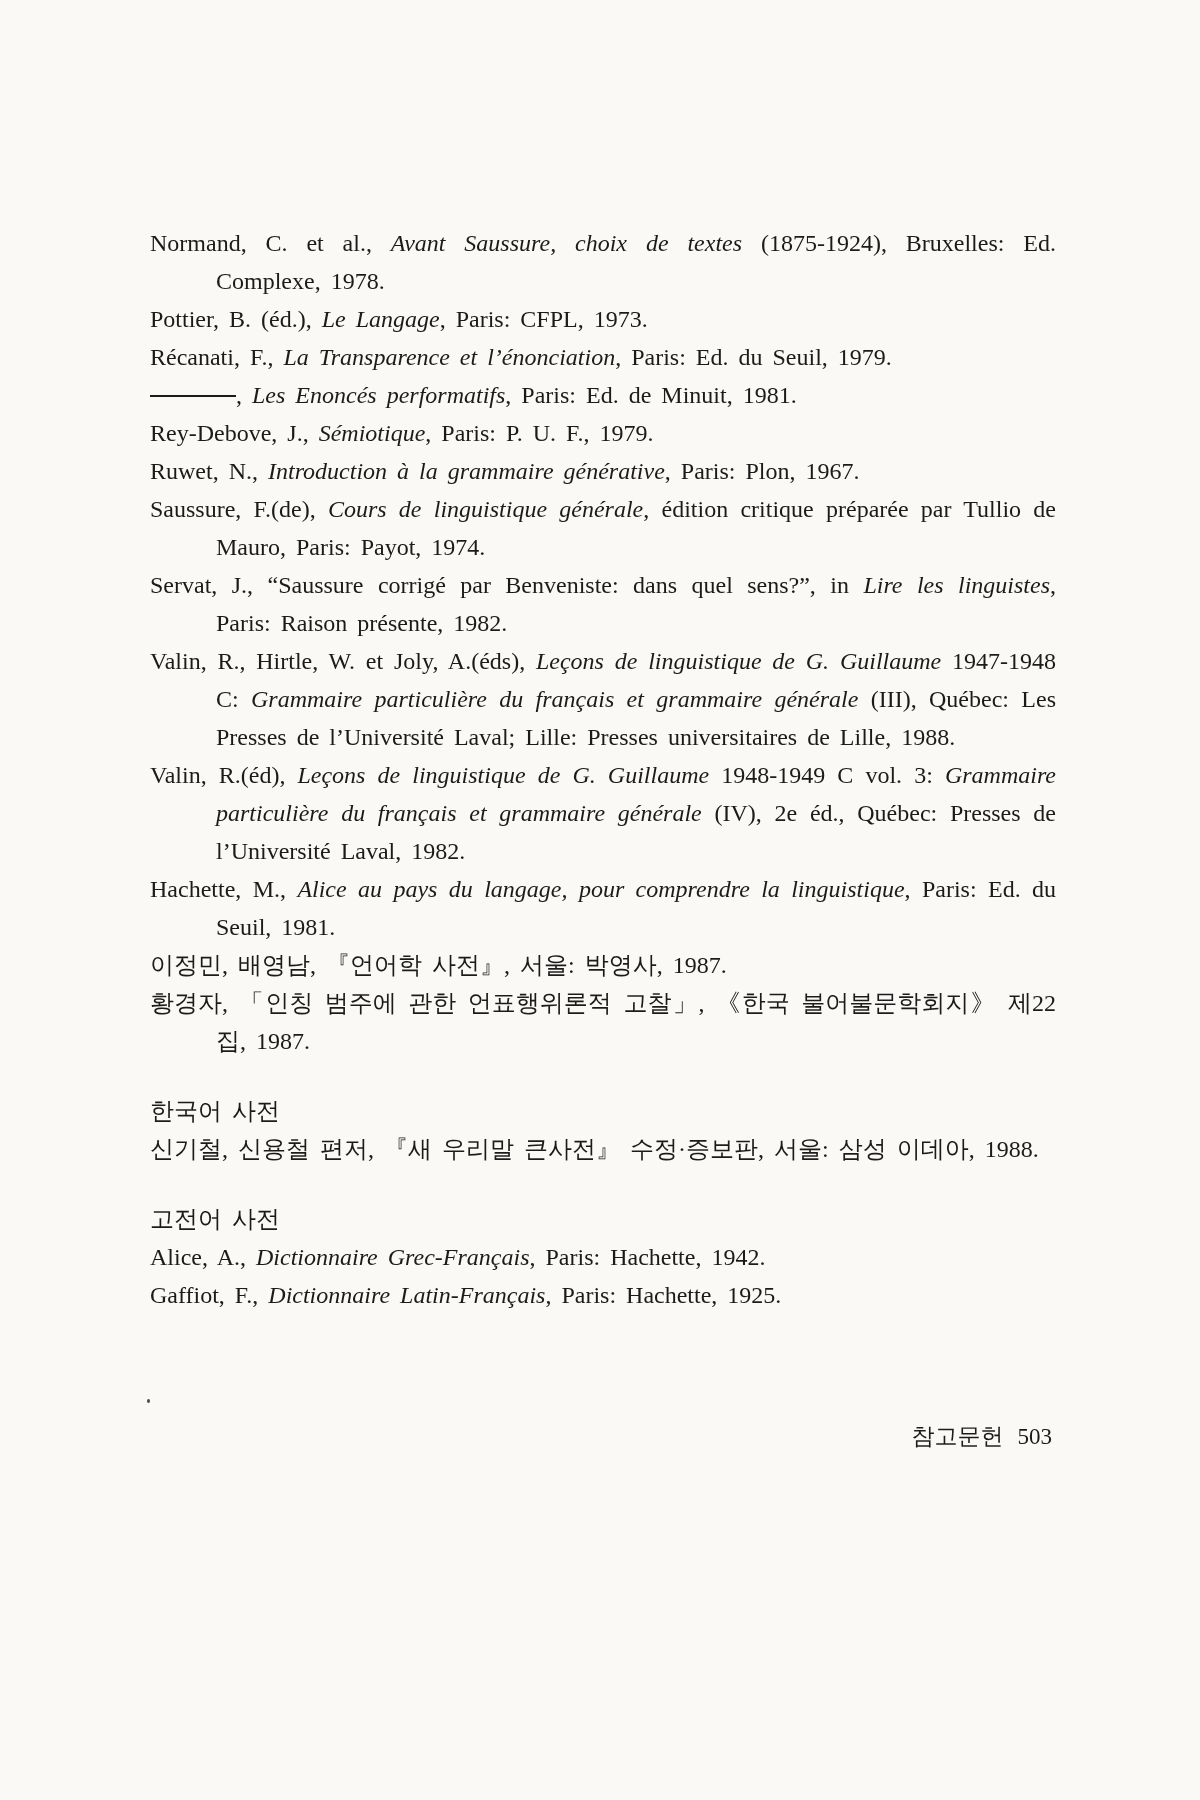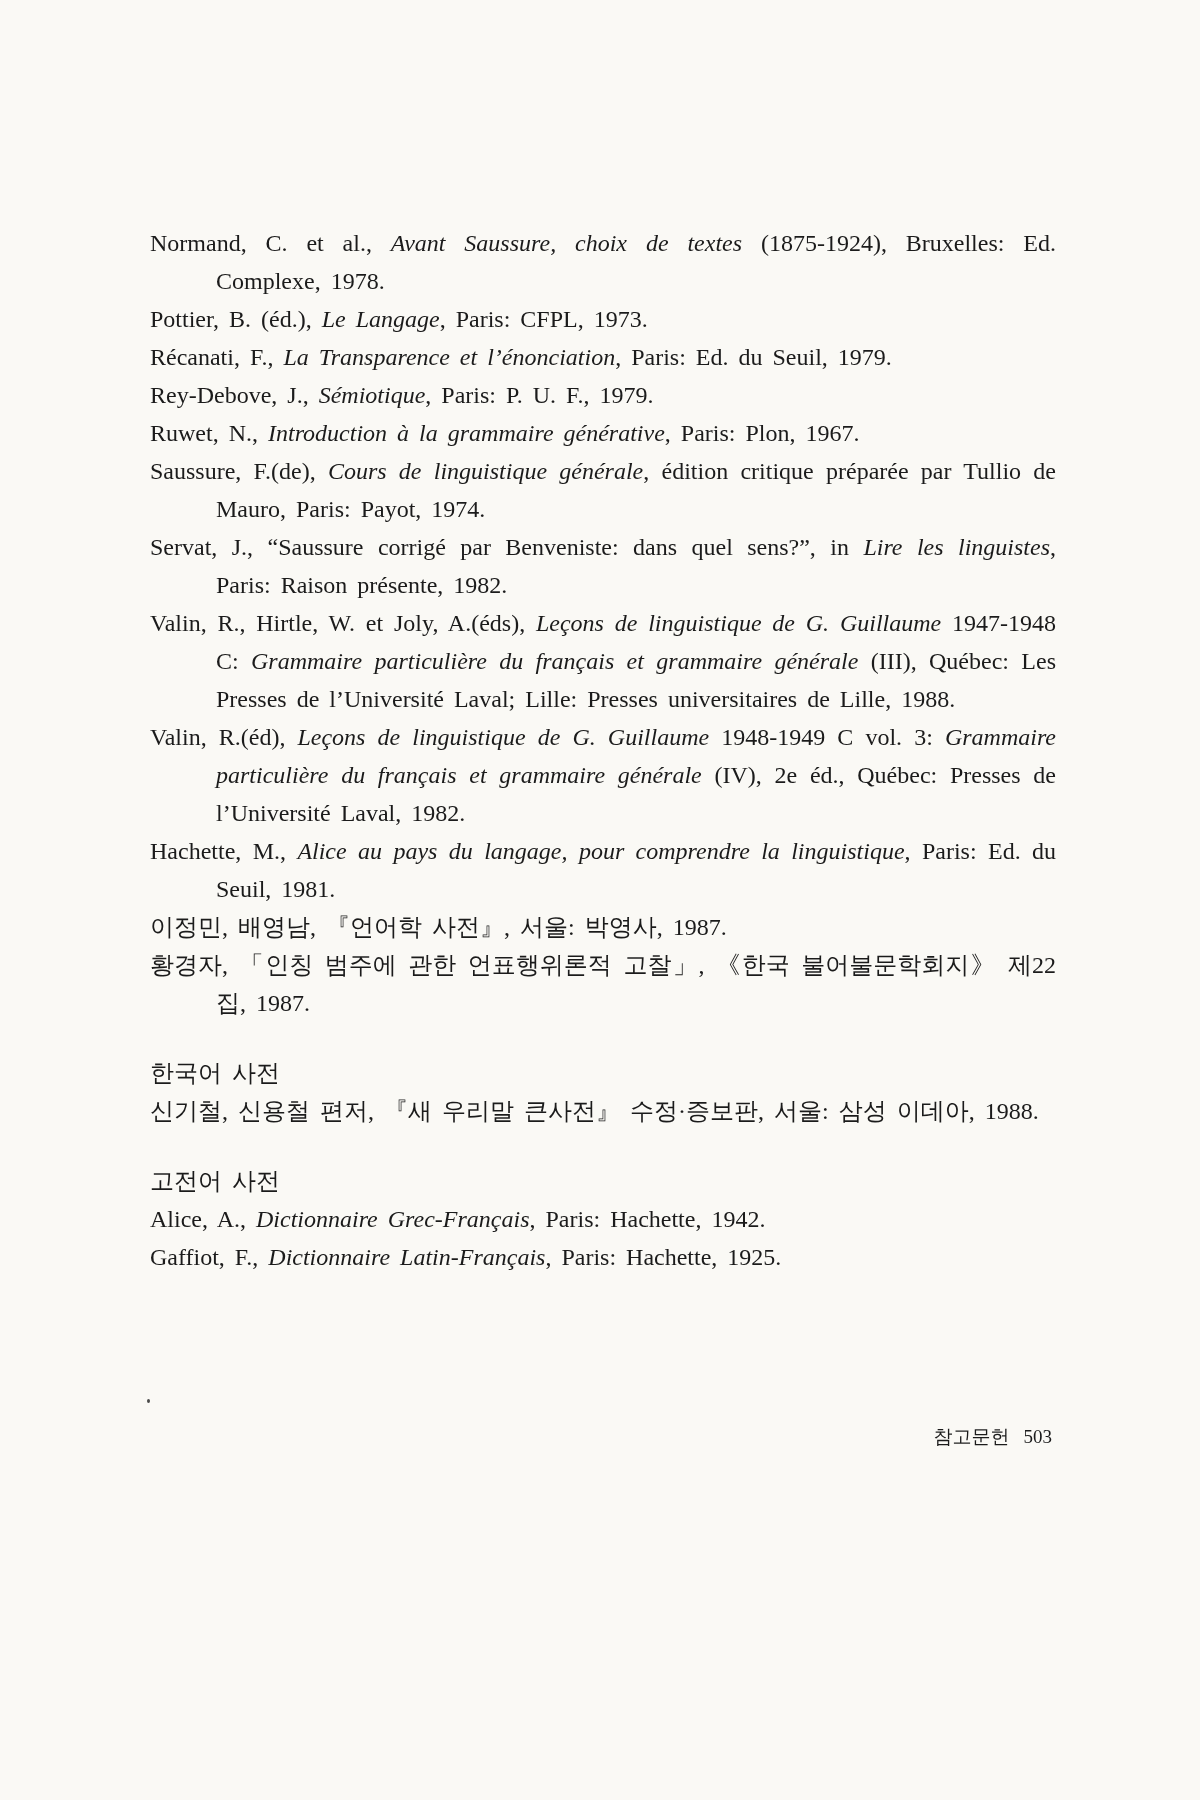--- a/index.html
+++ b/index.html
@@ -42,21 +42,21 @@
   .section-heading {
     font-size: 24px;
     line-height: 38px;
     margin: 32px 0 0 0;
     word-spacing: 4px;
   }
   .footer {
     position: absolute;
     top: 1422px;
     right: 148px;
-    font-size: 19px;
+    font-size: 23px;
     line-height: 30px;
     color: #1b1b1b;
   }
   .footer .page-num { margin-left: 14px; }
   .stray-dot {
     position: absolute;
     left: 147px;
     top: 1399px;
     width: 3px;
     height: 4px;
@@ -65,20 +65,21 @@
   }
 </style>
 </head>
 <body>
 
 <div class="page">
   <div class="content">
       <p class="entry"><span class="seg">Normand, C. et al., </span><span class="seg italic">Avant Saussure, choix de textes</span><span class="seg"> (1875-1924), Bruxelles: Ed. Complexe, 1978.</span></p>
       <p class="entry"><span class="seg">Pottier, B. (éd.), </span><span class="seg italic">Le Langage</span><span class="seg">, Paris: CFPL, 1973.</span></p>
       <p class="entry"><span class="seg">Récanati, F., </span><span class="seg italic">La Transparence et l’énonciation</span><span class="seg">, Paris: Ed. du Seuil, 1979.</span></p>
+      <p class="entry"><span class="seg-rule"></span><span class="seg">, </span><span class="seg italic">Les Enoncés performatifs</span><span class="seg">, Paris: Ed. de Minuit, 1981.</span></p>
       <p class="entry"><span class="seg">Rey-Debove, J., </span><span class="seg italic">Sémiotique</span><span class="seg">, Paris: P. U. F., 1979.</span></p>
       <p class="entry"><span class="seg">Ruwet, N., </span><span class="seg italic">Introduction à la grammaire générative</span><span class="seg">, Paris: Plon, 1967.</span></p>
       <p class="entry"><span class="seg">Saussure, F.(de), </span><span class="seg italic">Cours de linguistique générale</span><span class="seg">, édition critique préparée par Tullio de Mauro, Paris: Payot, 1974.</span></p>
       <p class="entry"><span class="seg">Servat, J., “Saussure corrigé par Benveniste: dans quel sens?”, in </span><span class="seg italic">Lire les linguistes</span><span class="seg">, Paris: Raison présente, 1982.</span></p>
       <p class="entry"><span class="seg">Valin, R., Hirtle, W. et Joly, A.(éds), </span><span class="seg italic">Leçons de linguistique de G. Guillaume</span><span class="seg"> 1947-1948 C: </span><span class="seg italic">Grammaire particulière du français et grammaire générale</span><span class="seg"> (III), Québec: Les Presses de l’Université Laval; Lille: Presses universitaires de Lille, 1988.</span></p>
       <p class="entry"><span class="seg">Valin, R.(éd), </span><span class="seg italic">Leçons de linguistique de G. Guillaume</span><span class="seg"> 1948-1949 C vol. 3: </span><span class="seg italic">Grammaire particulière du français et grammaire générale</span><span class="seg"> (IV), 2e éd., Québec: Presses de l’Université Laval, 1982.</span></p>
       <p class="entry"><span class="seg">Hachette, M., </span><span class="seg italic">Alice au pays du langage, pour comprendre la linguistique</span><span class="seg">, Paris: Ed. du Seuil, 1981.</span></p>
       <p class="entry"><span class="seg">이정민, 배영남, 『언어학 사전』, 서울: 박영사, 1987.</span></p>
       <p class="entry"><span class="seg">황경자, 「인칭 범주에 관한 언표행위론적 고찰」, 《한국 불어불문학회지》 제22집, 1987.</span></p>
       <p class="section-heading">한국어 사전</p>

